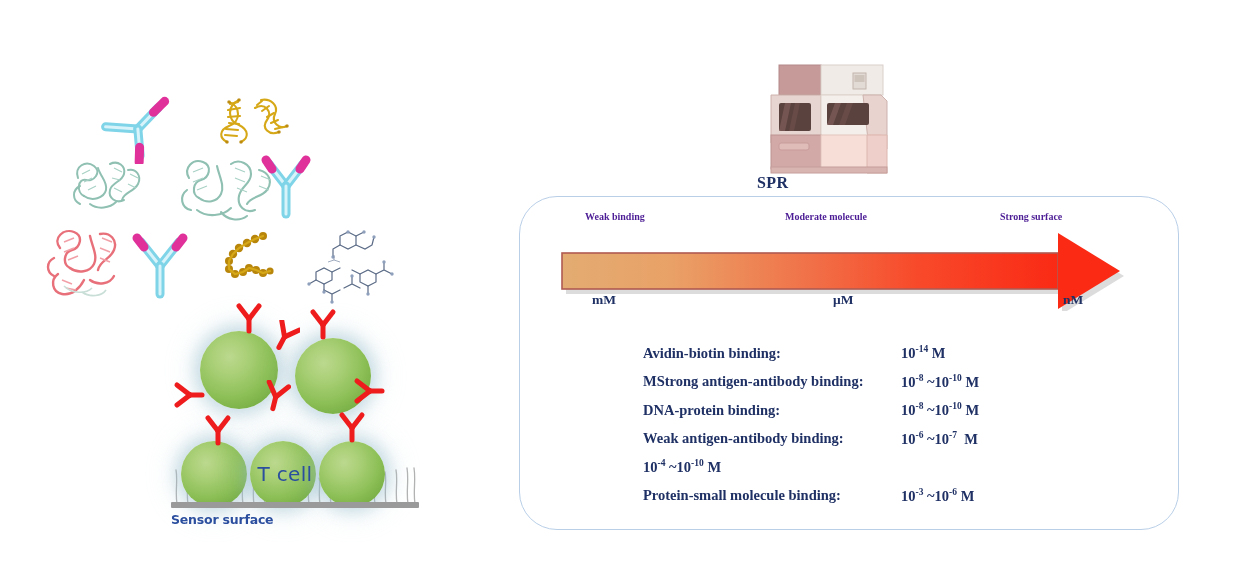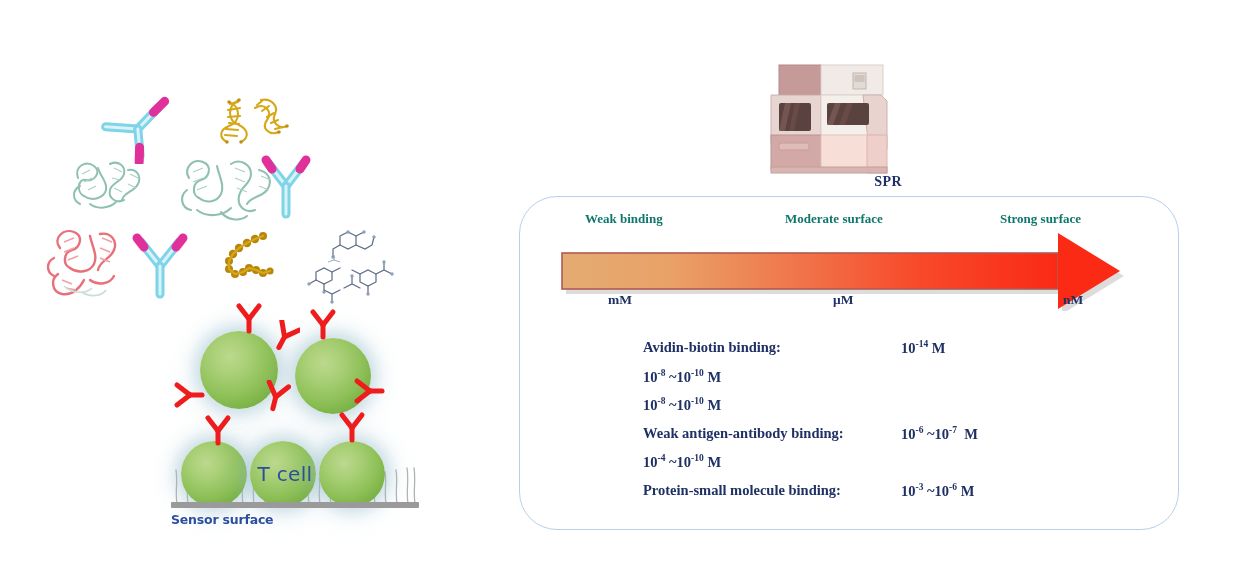--- a/index.html
+++ b/index.html
@@ -76,33 +76,33 @@
 
   #spr-figure {
     position: absolute;
     left: 757px; top: 57px;
     width: 145px; height: 128px;
   }
   #spr-caption {
     position: absolute;
     left: 757px; top: 174px;
     width: 145px;
-    text-align: right;
+    text-align: left;
     font-family: "Liberation Serif", serif;
     font-weight: bold;
-    font-size: 14px;
+    font-size: 16px;
     color: #1f3064;
     letter-spacing: .4px;
   }
 
   .band-label {
     position: absolute;
     font-weight: bold;
-    font-size: 13px;
-    color: #0f766e;
+    font-size: 10px;
+    color: #4c1d95;
     white-space: nowrap;
   }
 
   #gradient-arrow {
     position: absolute;
     left: 560px; top: 231px;
     width: 620px; height: 80px;
   }
 
   .unit-label {
@@ -114,21 +114,21 @@
   }
 
   
   #affinity-list {
     position: absolute;
     left: 643px; top: 339px;
     width: 420px;
   }
   .affinity-row {
     display: flex;
-    align-items: flex-start;
+    align-items: center;
     height: 28.5px;
   }
   .affinity-name {
     width: 258px;
     font-weight: bold;
     font-size: 14.5px;
     color: #1f3064;
     white-space: nowrap;
   }
   .affinity-value {
@@ -423,21 +423,21 @@
   <rect x="64" y="78" width="60" height="34" fill="#f7dfd8" stroke="#e2c6be" stroke-width="1"></rect>
   <path d="M110,78 L130,78 L130,116 L110,116 Z" fill="#efcfc9" stroke="#dcb6af" stroke-width="1"></path>
 
   <rect x="14" y="110" width="116" height="6" fill="#d9b5b1" stroke="#c49e9a" stroke-width="1"></rect>
 </svg>
 <div id="spr-caption">SPR</div>
 
 <div id="right-panel"></div>
 
 <div class="band-label" style="left:585px; top:211px;">Weak binding</div>
-<div class="band-label" style="left:785px; top:211px;">Moderate surface</div>
+<div class="band-label" style="left:785px; top:211px;">Moderate molecule</div>
 <div class="band-label" style="left:1000px; top:211px;">Strong surface</div>
 
 <svg id="gradient-arrow" viewBox="0 0 620 80" preserveAspectRatio="none">
   <defs>
     <linearGradient id="affGrad" x1="0" y1="0" x2="1" y2="0">
       <stop offset="0%" stop-color="#e3ac72"></stop>
       <stop offset="22%" stop-color="#e9a167"></stop>
       <stop offset="48%" stop-color="#f0744a"></stop>
       <stop offset="72%" stop-color="#f8492a"></stop>
       <stop offset="100%" stop-color="#fa2a15"></stop>
@@ -447,33 +447,35 @@
   <g transform="translate(4,5)" opacity="0.30">
     <path d="M2,22 L498,22 L498,2 L560,40 L498,78 L498,58 L2,58 Z" fill="#8a8a8a"></path>
   </g>
 
   <rect x="2" y="22" width="496" height="36" fill="url(#affGrad)" stroke="#b05a52" stroke-width="1.6"></rect>
 
   <path d="M498,2 L560,40 L498,78 Z" fill="#fa2a15"></path>
   <path d="M498,22 L498,58 L506,58 L506,22 Z" fill="#fa2a15"></path>
 </svg>
 
-<div class="unit-label" style="left:608px; top:292px;">mM</div>
+<div class="unit-label" style="left:592px; top:292px;">mM</div>
 <div class="unit-label" style="left:833px; top:292px;">μM</div>
 <div class="unit-label" style="left:1063px; top:292px;">nM</div>
 
 <div id="affinity-list">
   <div class="affinity-row">
     <span class="affinity-name">Avidin-biotin binding:</span>
     <span class="affinity-value"><span>10</span><sup>-14</sup>&nbsp;<span>M</span></span>
   </div>
   <div class="affinity-row">
+    <span class="affinity-name">MStrong antigen-antibody binding:</span>
     <span class="affinity-value"><span>10</span><sup>-8</sup>&nbsp;<span>~</span><span>10</span><sup>-10</sup>&nbsp;<span>M</span></span>
   </div>
   <div class="affinity-row">
+    <span class="affinity-name">DNA-protein binding:</span>
     <span class="affinity-value"><span>10</span><sup>-8</sup>&nbsp;<span>~</span><span>10</span><sup>-10</sup>&nbsp;<span>M</span></span>
   </div>
   <div class="affinity-row">
     <span class="affinity-name">Weak antigen-antibody binding:</span>
     <span class="affinity-value"><span>10</span><sup>-6</sup>&nbsp;<span>~</span><span>10</span><sup>-7</sup>&nbsp;&nbsp;<span>M</span></span>
   </div>
   <div class="affinity-row">
     <span class="affinity-value"><span>10</span><sup>-4</sup>&nbsp;<span>~</span><span>10</span><sup>-10</sup>&nbsp;<span>M</span></span>
   </div>
   <div class="affinity-row">

